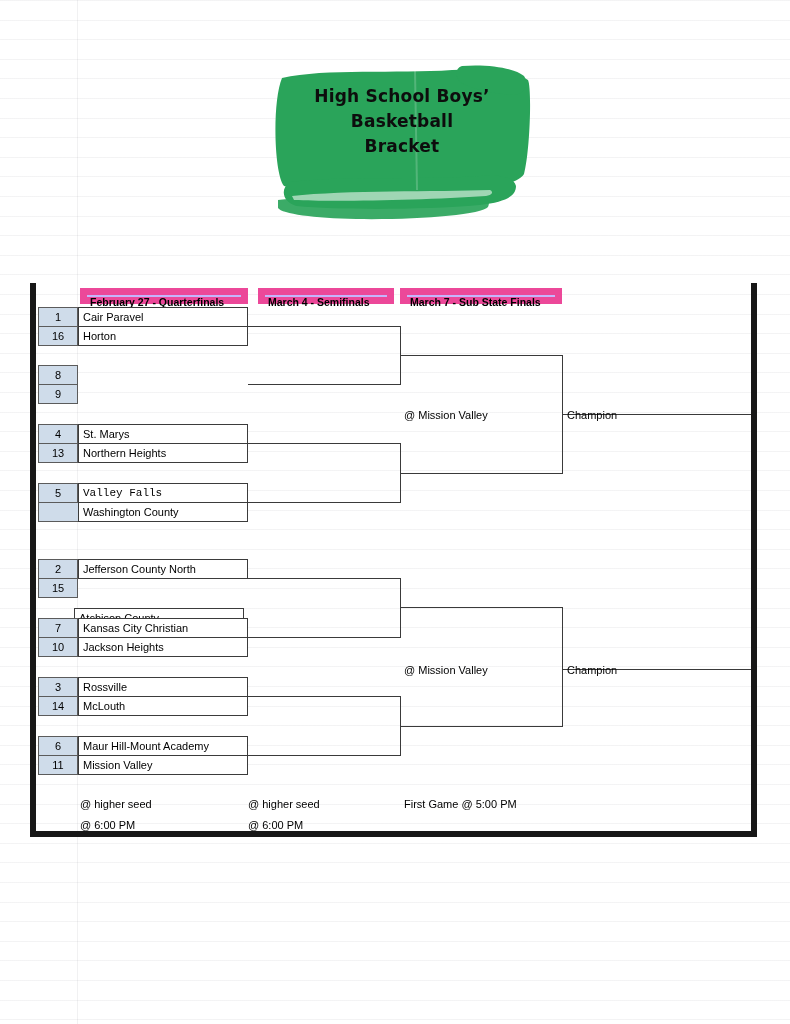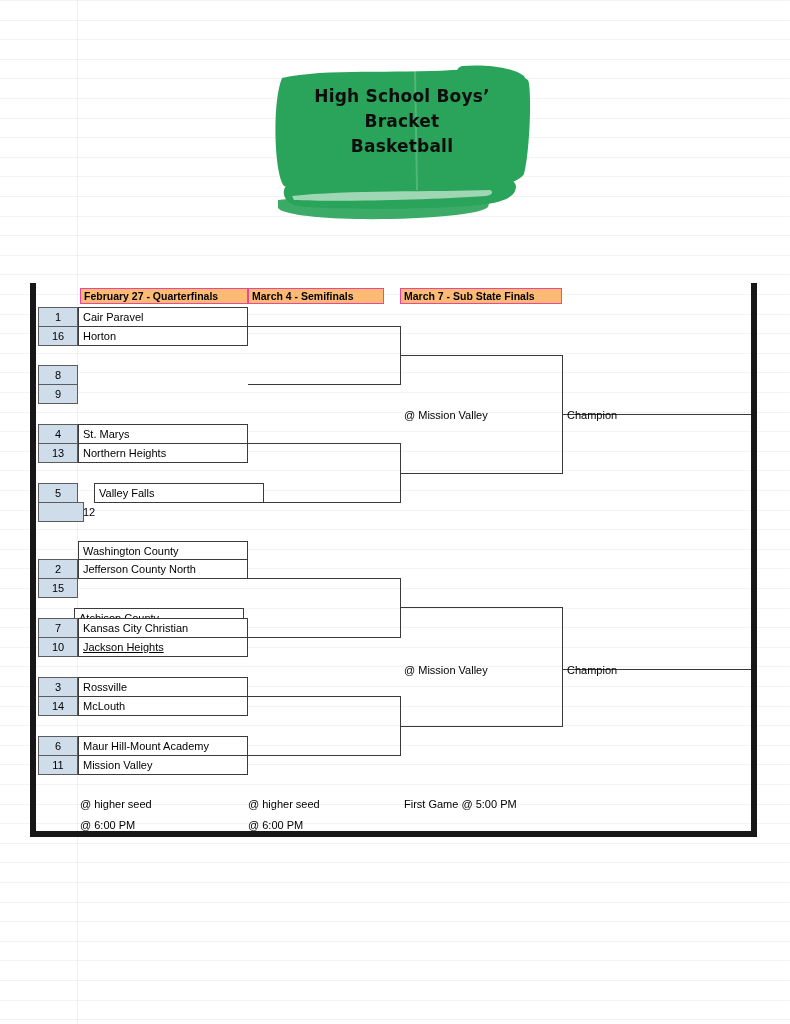--- a/index.html
+++ b/index.html
@@ -48,22 +48,22 @@
     z-index:2;
   }
   #left-edge{position:absolute;left:0;top:0;width:6px;height:554px;background:#171717;}
   #right-edge{position:absolute;left:721px;top:0;width:6px;height:554px;background:#171717;}
   #bottom-edge{position:absolute;left:0;top:548px;width:727px;height:6px;background:#171717;}
 
   
   .hdr{
     position:absolute;
     height:16px;
-    background:#fdba74;
-    border:1px solid #ec4899;
+    background:#c4b5fd;
+    border:7px solid #ec4899;
     box-sizing:border-box;
     font-size:10.5px;
     font-weight:bold;
     line-height:14px;
     padding-left:3px;
     white-space:nowrap;
     color:#000;
   }
 
   
@@ -119,62 +119,62 @@
       <path d="M12,138 C60,132 150,136 200,134 C218,133 226,138 222,145 C216,153 150,158 90,157 C48,156 16,152 12,146 Z" opacity="0.92"></path>
       <path d="M196,4 C222,2 248,6 258,14 C262,20 260,30 252,32 C236,34 206,28 194,20 C188,12 190,6 196,4 Z"></path>
     </g>
     <g fill="#ffffff" opacity="0.55">
       <path d="M26,134 C80,128 170,130 224,128 C228,130 226,133 220,134 C160,138 70,140 28,138 Z"></path>
       <path d="M150,8 L152,128 L150,128 L148,8 Z" opacity="0.35"></path>
     </g>
   </svg>
   <div id="title-text">
     <div>High School Boys’</div>
+    <div>Basketball</div>
     <div>Bracket</div>
-    <div>Basketball</div>
   </div>
 </div>
 
 <div id="bracket">
 
   <div id="left-edge"></div>
   <div id="right-edge"></div>
   <div id="bottom-edge"></div>
 
   <div class="hdr" style="left:50px;top:5px;width:168px;">February 27 - Quarterfinals</div>
-  <div class="hdr" style="left:218px;top:5px;width:136px;">March 4 - Semifinals</div>
+  <div class="hdr" style="left:228px;top:5px;width:136px;">March 4 - Semifinals</div>
   <div class="hdr" style="left:370px;top:5px;width:162px;">March 7 - Sub State Finals</div>
 
   <div class="seed" style="left:8px;top:24px;">1</div>
   <div class="team" style="left:48px;top:24px;">Cair Paravel</div>
   <div class="seed" style="left:8px;top:43px;">16</div>
   <div class="team" style="left:48px;top:43px;">Horton</div>
 
   <div class="seed" style="left:8px;top:82px;">8</div>
   <div class="seed" style="left:8px;top:101px;">9</div>
 
   <div class="seed" style="left:8px;top:141px;">4</div>
   <div class="team" style="left:48px;top:141px;">St. Marys</div>
   <div class="seed" style="left:8px;top:160px;">13</div>
   <div class="team" style="left:48px;top:160px;">Northern Heights</div>
 
   <div class="seed" style="left:8px;top:200px;">5</div>
-  <div class="team" style="left:64px;top:200px;">Valley Falls</div>
+  <div class="team" style="left:48px;top:200px;font-family:Liberation Mono, monospace;">Valley Falls</div>
   <div class="seed" style="left:8px;top:219px;padding-left:44px;">12</div>
-  <div class="team" style="left:48px;top:219px;margin-top:39px;">Washington County</div>
+  <div class="team" style="left:48px;top:219px;">Washington County</div>
 
   <div class="seed" style="left:8px;top:276px;">2</div>
   <div class="team" style="left:48px;top:276px;">Jefferson County North</div>
   <div class="seed" style="left:8px;top:295px;">15</div>
   <div class="team" style="left:44px;top:295px;margin-top:30px;">Atchison County</div>
 
   <div class="seed" style="left:8px;top:335px;">7</div>
   <div class="team" style="left:48px;top:335px;">Kansas City Christian</div>
   <div class="seed" style="left:8px;top:354px;">10</div>
-  <div class="team" style="left:48px;top:354px;text-decoration:underline;">Jackson Heights</div>
+  <div class="team" style="left:48px;top:354px;">Jackson Heights</div>
 
   <div class="seed" style="left:8px;top:394px;">3</div>
   <div class="team" style="left:48px;top:394px;">Rossville</div>
   <div class="seed" style="left:8px;top:413px;">14</div>
   <div class="team" style="left:48px;top:413px;">McLouth</div>
 
   <div class="seed" style="left:8px;top:453px;">6</div>
   <div class="team" style="left:48px;top:453px;">Maur Hill-Mount Academy</div>
   <div class="seed" style="left:8px;top:472px;">11</div>
   <div class="team" style="left:48px;top:472px;">Mission Valley</div>

